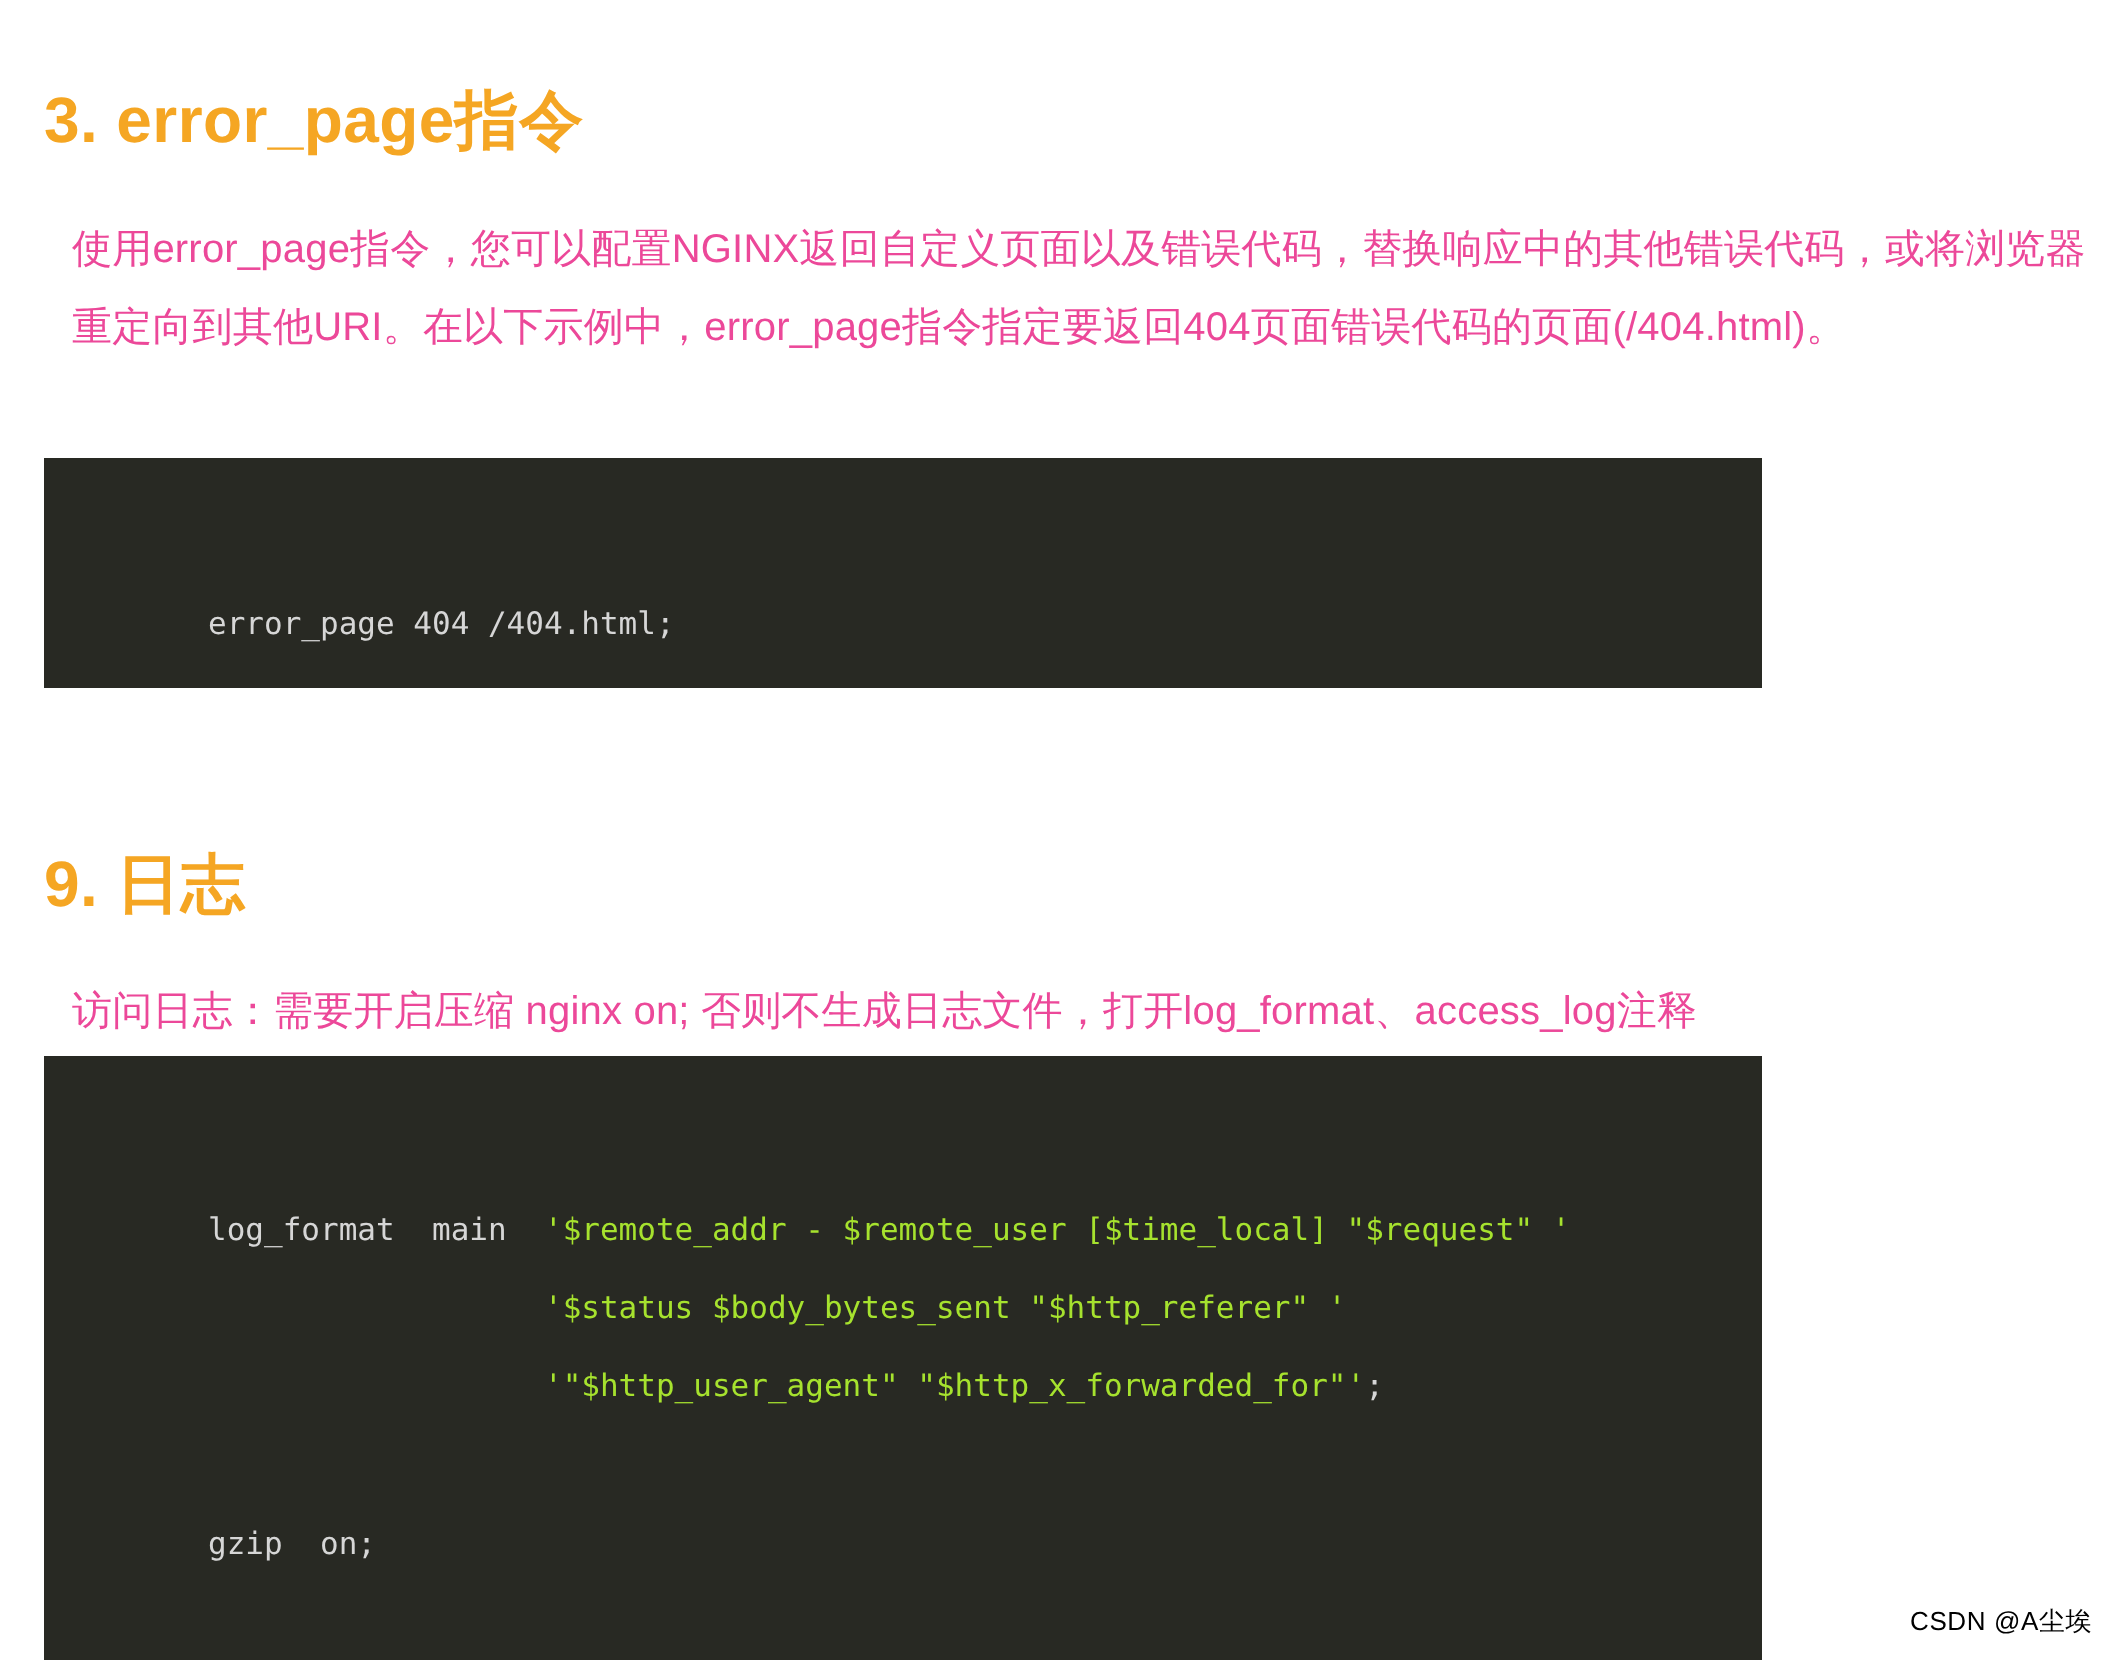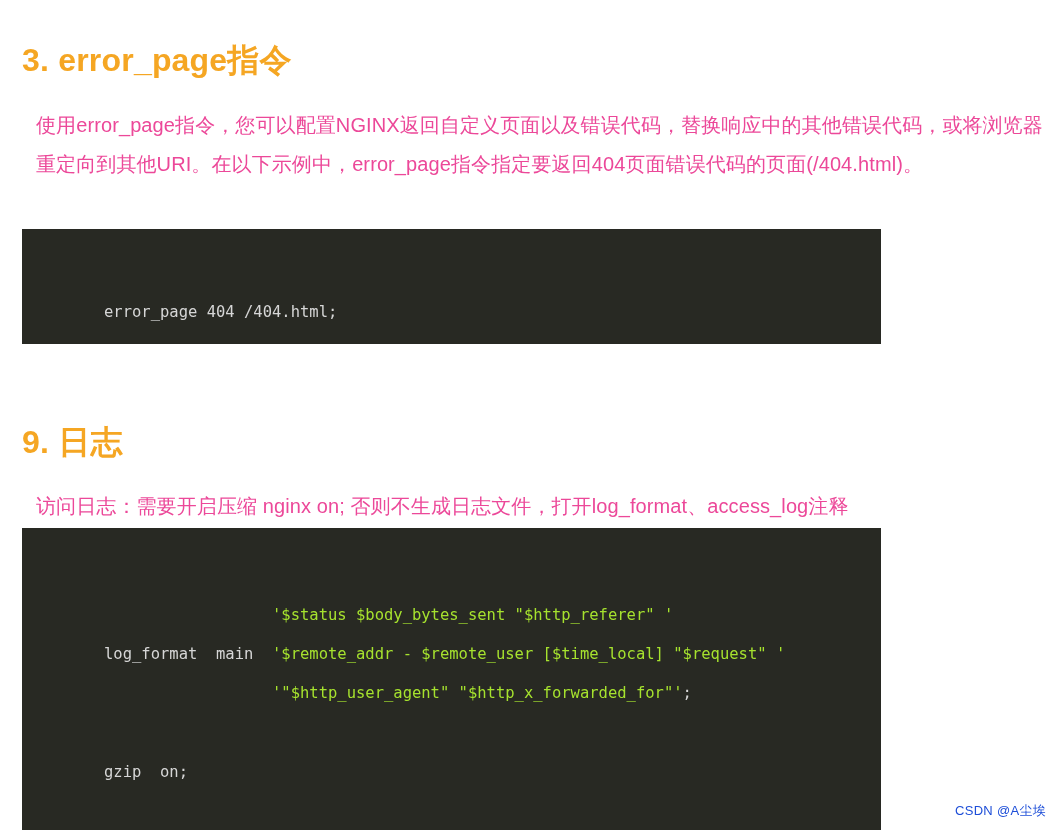--- a/index.html
+++ b/index.html
@@ -90,21 +90,21 @@
   .tok-string { color: #a6e22e; }
 
   
   .watermark {
     position: absolute;
     left: 955px;
     top: 802px;
     font-family: "Liberation Sans", sans-serif;
     font-size: 13px;
     line-height: 18px;
-    color: #1d4ed8;
+    color: #000000;
     white-space: nowrap;
     letter-spacing: 0.3px;
   }
 </style>
 </head>
 <body>
 
 <div class="page">
 
   <h3 class="heading heading-1">3. error_page指令</h3>
@@ -117,25 +117,25 @@
     </div>
   </div>
 
   <h3 class="heading heading-2">9. 日志</h3>
 
   <p class="para para-2">访问日志：需要开启压缩 nginx on; 否则不生成日志文件，打开log_format、access_log注释</p>
 
   <div class="code-block code-block-2">
 
     <div class="code-line">
-      <span class="tok-plain">                  </span><span class="tok-string">'$status $body_bytes_sent "$http_referer" '</span><span class="tok-plain"></span>
+      <span class="tok-plain">log_format  main  </span><span class="tok-string">'$remote_addr - $remote_user [$time_local] "$request" '</span><span class="tok-plain"></span>
     </div>
 
     <div class="code-line">
-      <span class="tok-plain">log_format  main  </span><span class="tok-string">'$remote_addr - $remote_user [$time_local] "$request" '</span><span class="tok-plain"></span>
+      <span class="tok-plain">                  </span><span class="tok-string">'$status $body_bytes_sent "$http_referer" '</span><span class="tok-plain"></span>
     </div>
 
     <div class="code-line">
       <span class="tok-plain">                  </span><span class="tok-string">'"$http_user_agent" "$http_x_forwarded_for"'</span><span class="tok-plain">;</span>
     </div>
 
     <div class="code-line blank"></div>
 
 
     <div class="code-line blank"></div>

